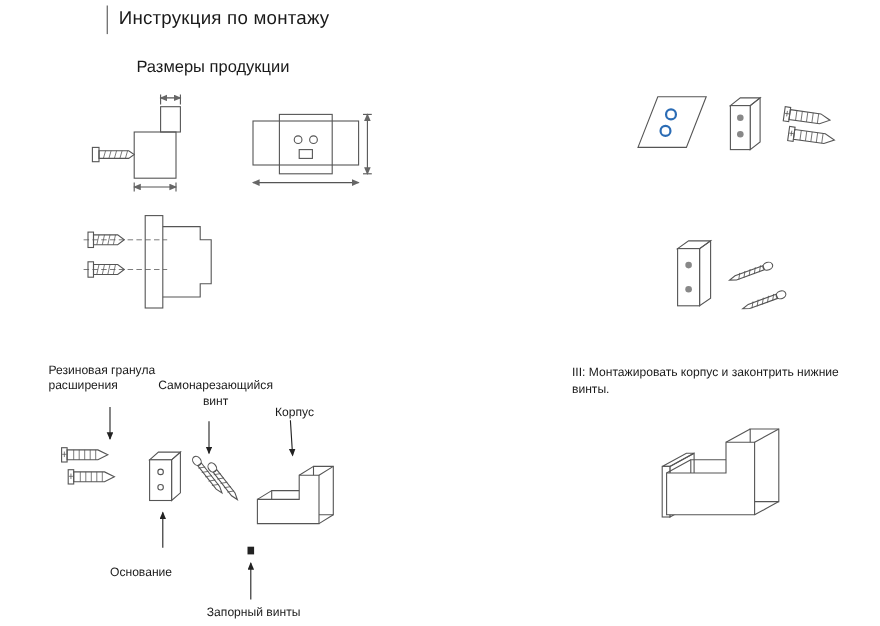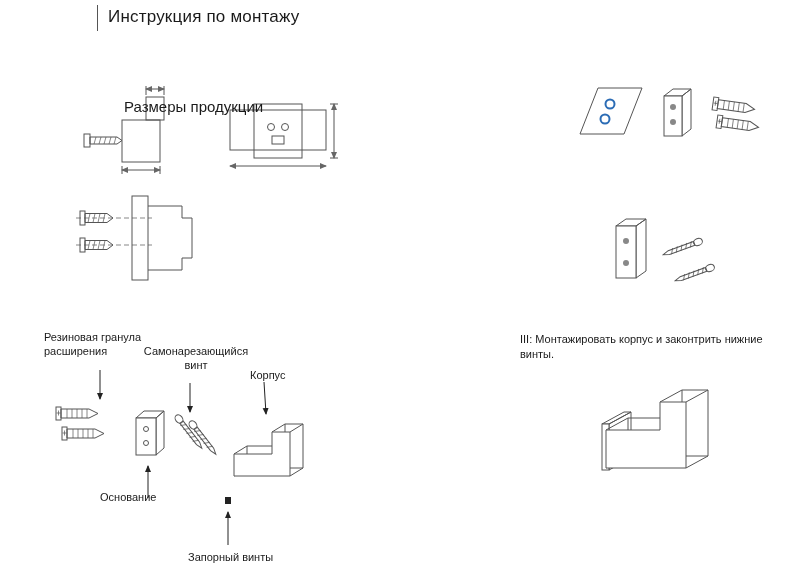--- a/index.html
+++ b/index.html
@@ -3,21 +3,21 @@
 <meta charset="utf-8">
 <style>
   * { margin:0; padding:0; box-sizing:border-box; }
   html,body { background:#ffffff; }
   body { width:800px; height:569px; font-family:"Liberation Sans", sans-serif; color:#1a1a1a; }
   .page { position:relative; width:800px; height:569px; background:#ffffff; overflow:hidden;border-radius:26px; }
   .abs { position:absolute; }
   svg.art { position:absolute; left:0; top:0; pointer-events:none; }
   .title { left:108px; top:7px; font-size:17px; font-weight:500; letter-spacing:.2px; }
   .title-rule { left:97px; top:5px; width:1px; height:26px; background:#555; }
-  .subtitle { left:124px; top:52px; font-size:15px; font-weight:500;margin-top:46px; }
+  .subtitle { left:124px; top:52px; font-size:15px; font-weight:500; }
   .step-text { left:520px; width:274px; font-size:11px; line-height:1.38; }
   .part-label { font-size:11px; line-height:1.3; }
 </style>
 </head>
 <body>
 
 <div class="page">
 
   <svg class="art" width="800" height="569" viewBox="0 0 800 569">
     <defs>
@@ -156,18 +156,18 @@
     </g>
   </svg>
 
   <div class="abs title-rule"></div>
   <div class="abs title">Инструкция по монтажу</div>
   <div class="abs subtitle">Размеры продукции</div>
 
   <div class="abs part-label" style="left:44px;top:330px;width:106px">Резиновая гранула расширения</div>
   <div class="abs part-label" style="left:140px;top:344px;width:112px;text-align:center">Самонарезающийся винт</div>
   <div class="abs part-label" style="left:250px;top:368px">Корпус</div>
-  <div class="abs part-label" style="left:100px;top:490px">Основание</div>
+  <div class="abs part-label" style="left:100px;top:514px">Основание</div>
   <div class="abs part-label" style="left:188px;top:550px">Запорный винты</div>
 
   <div class="abs step-text" style="top:332px">III: Монтажировать корпус и законтрить нижние винты.</div>
 
 </div>
 
 </body></html>

